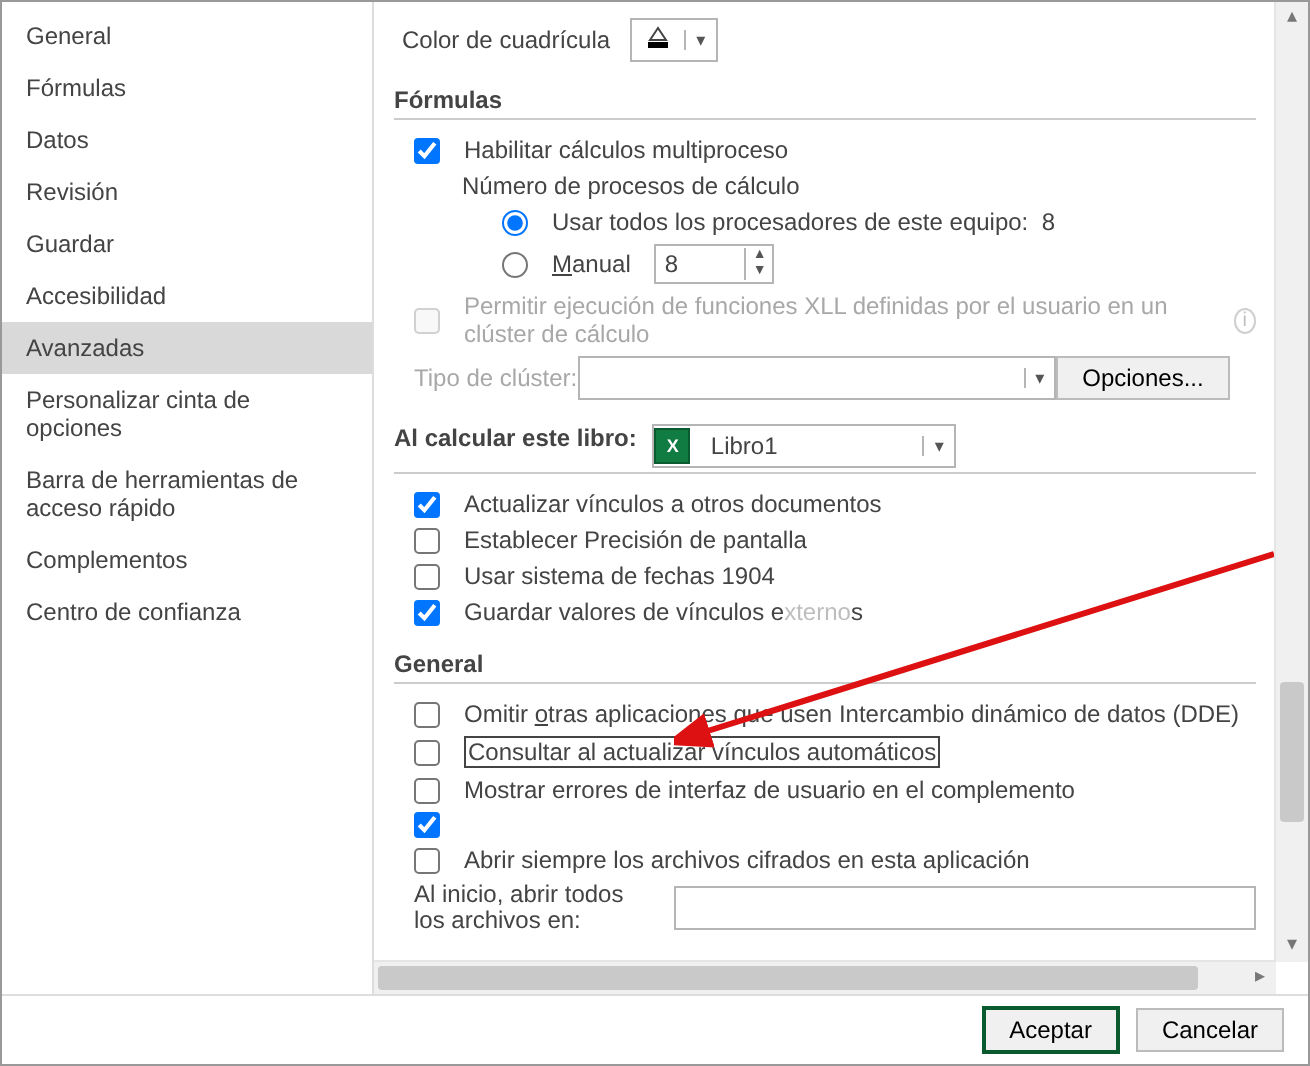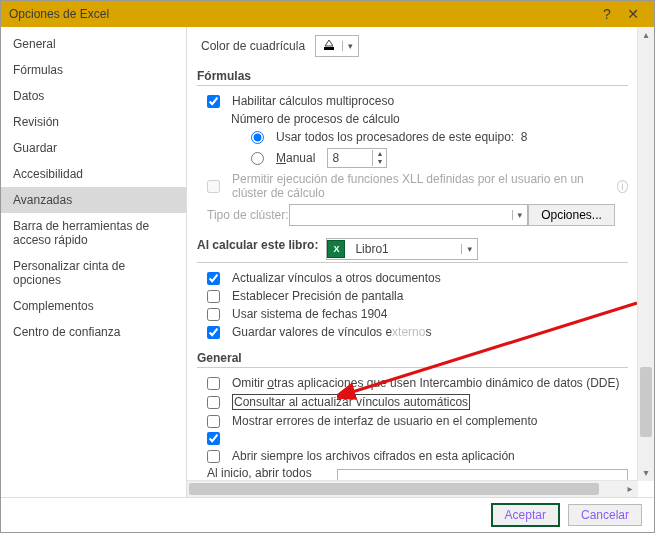--- a/index.html
+++ b/index.html
@@ -26,54 +26,48 @@
   input[type=checkbox]{margin:0 6px 0 0}
   input[type=radio]{margin:0 6px 0 0}
   .spin{display:inline-flex;align-items:center;border:1px solid #b5b5b5;height:18px}
   .spin .val{width:36px;padding:0 4px;font-size:12px}
   .spin .btns{display:flex;flex-direction:column;border-left:1px solid #b5b5b5}
   .spin .btns span{font-size:7px;line-height:8px;padding:0 3px;color:#555}
   .combo{display:inline-flex;align-items:center;border:1px solid #b5b5b5;height:20px;background:#fff}
   .combo .ctext{padding:0 6px;min-width:60px}
   .combo .carrow{border-left:1px solid #b5b5b5;padding:0 5px;font-size:9px;color:#555}
   .excel-icon{width:16px;height:16px;background:#107c41;color:#fff;font-size:9px;font-weight:bold;display:inline-flex;align-items:center;justify-content:center;border:1px solid #0b5a2f;margin-right:4px}
-  .btn{background:#f0f0f0;border:1px solid #bbb;padding:3px 12px;font-size:12px;color:#8b5cf6}
+  .btn{background:#f0f0f0;border:1px solid #bbb;padding:3px 12px;font-size:12px;color:#000000}
   .btn.disabled{color:#000000}
   .btn.primary{border:2px solid #0b5a2f}
   .footer{height:34px;border-top:1px solid #ddd;display:flex;align-items:center;justify-content:flex-end;gap:8px;padding:0 12px;background:#fff}
   .textbox{border:1px solid #b5b5b5;height:20px;flex:1;background:#fff}
   .highlight-box{border:1px solid #444;padding:0 1px}
   .info-icon{font-size:10px;color:#bfbfbf;border:1px solid #cfcfcf;border-radius:50%;width:11px;height:11px;display:inline-flex;align-items:center;justify-content:center;margin-left:4px}
   .arrow-svg{position:absolute;pointer-events:none}
   u.al{text-decoration:underline}
   .indent1{padding-left:34px}
   .indent2{padding-left:54px}
 </style>
 </head>
 <body>
 
 <div class="window">
-  <div class="titlebar">
-    <span>Opciones de Excel</span>
-    <span class="spacer"></span>
-    <span class="tbtn">?</span>
-    <span class="tbtn">✕</span>
-  </div>
 
   <div class="body">
     <div class="sidebar" id="sidebar">
         <div class="side-item">General</div>
         <div class="side-item">Fórmulas</div>
         <div class="side-item">Datos</div>
         <div class="side-item">Revisión</div>
         <div class="side-item">Guardar</div>
         <div class="side-item">Accesibilidad</div>
         <div class="side-item selected">Avanzadas</div>
+        <div class="side-item">Personalizar cinta de opciones</div>
         <div class="side-item">Barra de herramientas de acceso rápido</div>
-        <div class="side-item">Personalizar cinta de opciones</div>
         <div class="side-item">Complementos</div>
         <div class="side-item">Centro de confianza</div>
       </div>
 
     <div class="content">
       <div class="scroll-area">
 
         <div class="row" style="padding-left:4px">
           <span class="row-label">Color de cuadrícula</span>
           <span class="combo" style="margin-left:4px">

